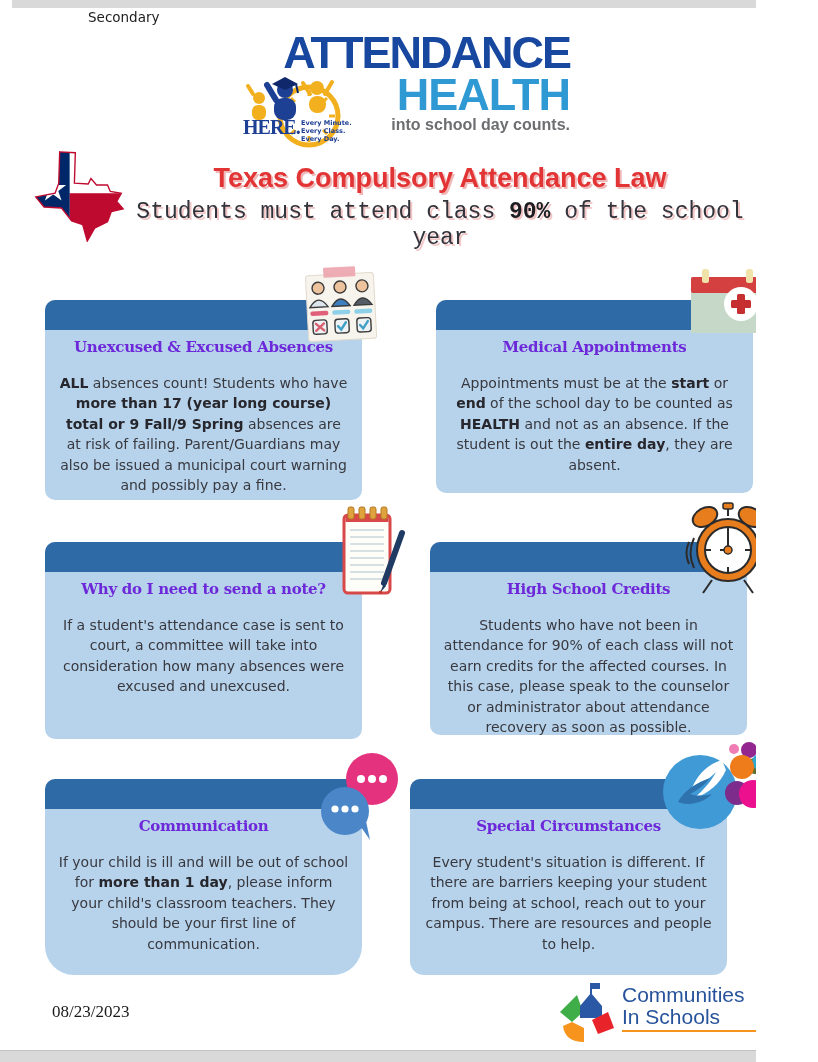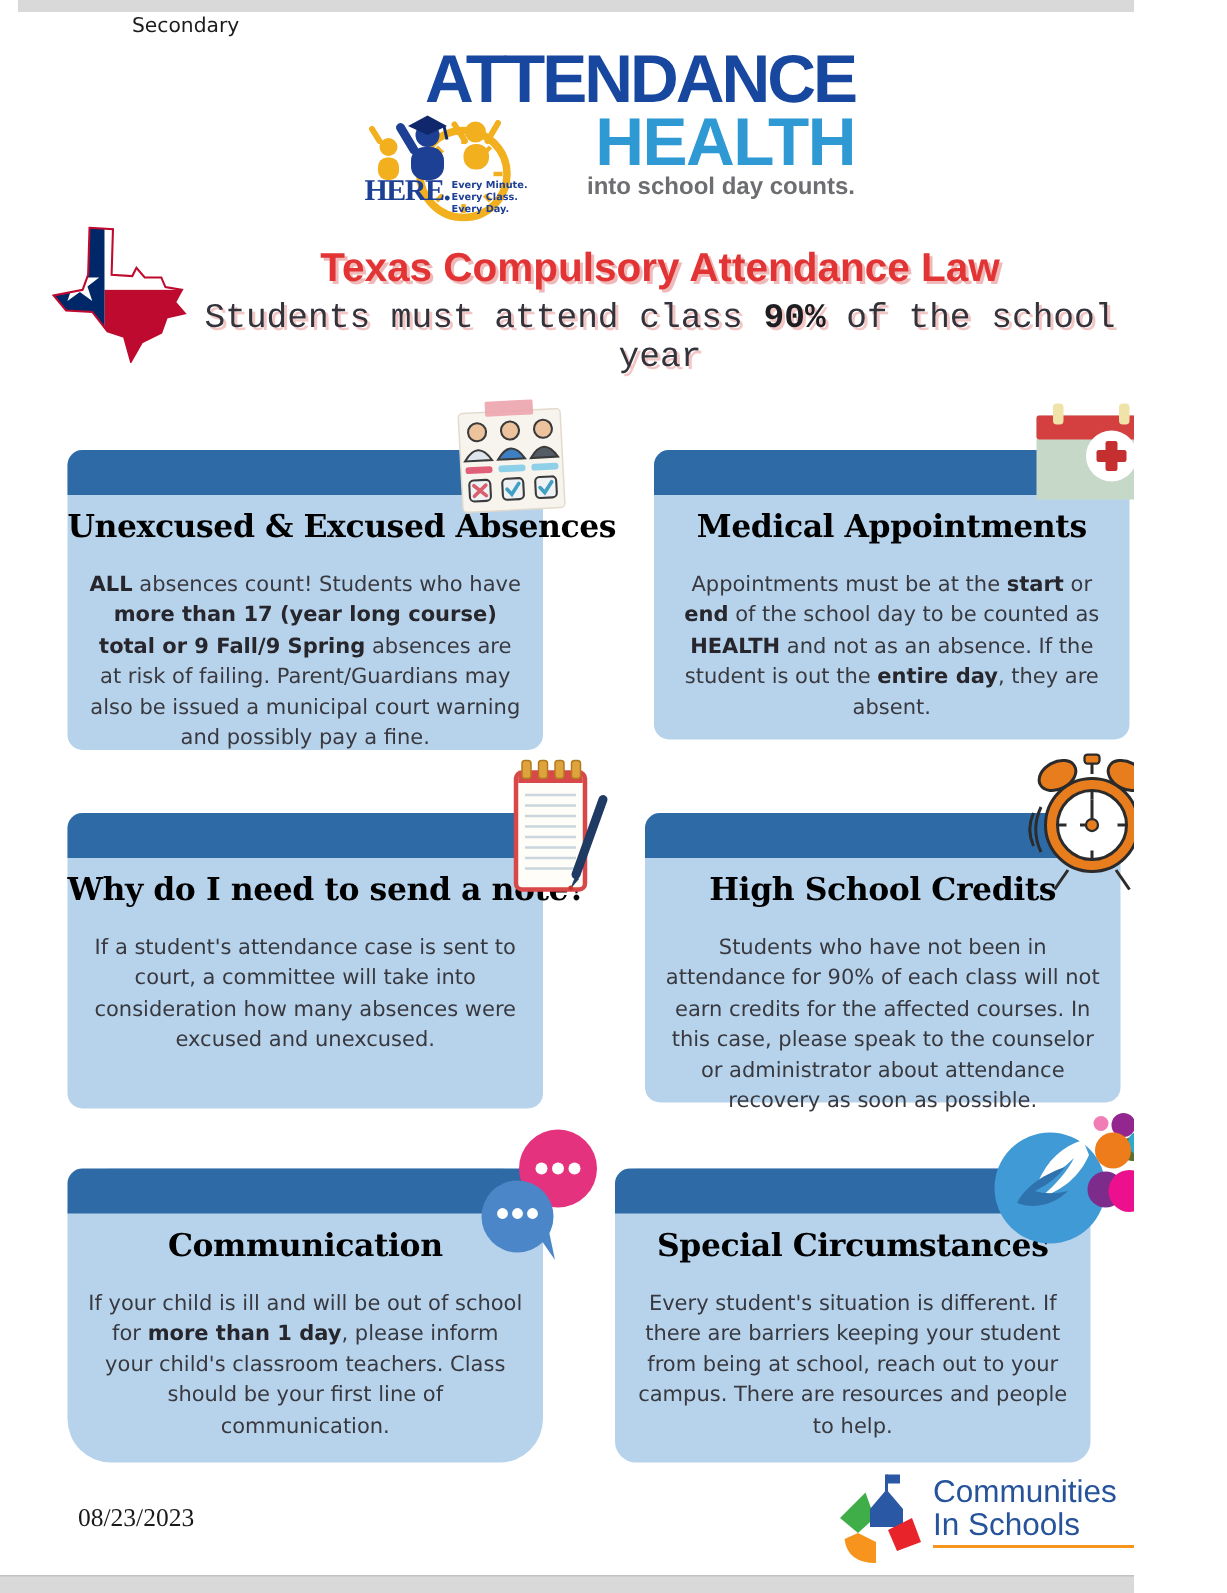--- a/index.html
+++ b/index.html
@@ -28,21 +28,21 @@
   .headline{position:absolute;left:110px;top:163px;width:660px;text-align:center;
             font-family:"Liberation Sans",sans-serif;}
   .headline h1{margin:0;font-size:27px;font-weight:700;color:#e23434;text-shadow:2px 2px 0 #f0b9b9;}
   .headline .sub{margin-top:5px;font-size:23px;color:#33333b;text-shadow:2px 2px 0 #f3c6c6;font-family:Liberation Mono, monospace;}
   .headline .sub .seg-b{font-weight:800;color:#1d1d22;}
 
   
   .card{position:absolute;background:#b7d3eb;border-radius:10px;}
   .card .bar{height:30px;background:#2e6aa5;border-radius:10px 10px 0 0;}
   .card .title{margin-top:8px;text-align:center;font-family:"DejaVu Serif","Liberation Serif",serif;
-               font-weight:700;font-size:21px;letter-spacing:-0.3px;color:#000000;white-space:nowrap;}
+               font-weight:700;font-size:15px;letter-spacing:-0.3px;color:#6d28d9;white-space:nowrap;}
   .card .body{margin-top:17px;padding:0 13px;text-align:center;font-size:14px;line-height:1.46;
               color:#38383f;}
   .seg-b{font-weight:700;color:#26262c;}
   .card-icon{position:absolute;z-index:5;}
 
   #card1{left:45px;top:300px;width:317px;height:200px;}
   #card2{left:436px;top:300px;width:317px;height:193px;}
   #card3{left:45px;top:542px;width:317px;height:197px;}
   #card4{left:430px;top:542px;width:317px;height:193px;}
   #card5{left:45px;top:779px;width:317px;height:196px;border-radius:29px;}
@@ -232,21 +232,21 @@
         <line x1="46" y1="50" x2="46" y2="33"></line>
           <line x1="46" y1="50" x2="38" y2="50"></line>
       </g>
       <circle cx="46" cy="50" r="4" fill="#e87d1e" stroke="#2b2b2b" stroke-width="1.5"></circle>
     </svg>
   </div>
 
   <div class="card" id="card5">
     <div class="bar"></div>
     <div class="title">Communication</div>
-    <div class="body"><span>If your child is ill and will be out of school for </span><span class="seg-b">more than 1 day</span><span>, please inform your child's classroom teachers. Class should be your first line of communication.</span></div>
+    <div class="body"><span>If your child is ill and will be out of school for </span><span class="seg-b">more than 1 day</span><span>, please inform your child's classroom teachers. They should be your first line of communication.</span></div>
     <svg class="card-icon" style="left:273px;top:-27px" width="82" height="90" viewBox="0 0 82 90">
       <circle cx="54" cy="27" r="26" fill="#e5327f"></circle>
       <polygon points="33,42 20,55 36,50" fill="#e5327f"></polygon>
       <circle cx="43" cy="27" r="4" fill="#ffffff"></circle>
         <circle cx="54" cy="27" r="4" fill="#ffffff"></circle>
         <circle cx="65" cy="27" r="4" fill="#ffffff"></circle>
       <circle cx="27" cy="59" r="24" fill="#4a86c8"></circle>
       <polygon points="43,75 52,88 48,69" fill="#4a86c8"></polygon>
       <circle cx="17" cy="57" r="3.6" fill="#ffffff"></circle>
         <circle cx="27" cy="57" r="3.6" fill="#ffffff"></circle>

